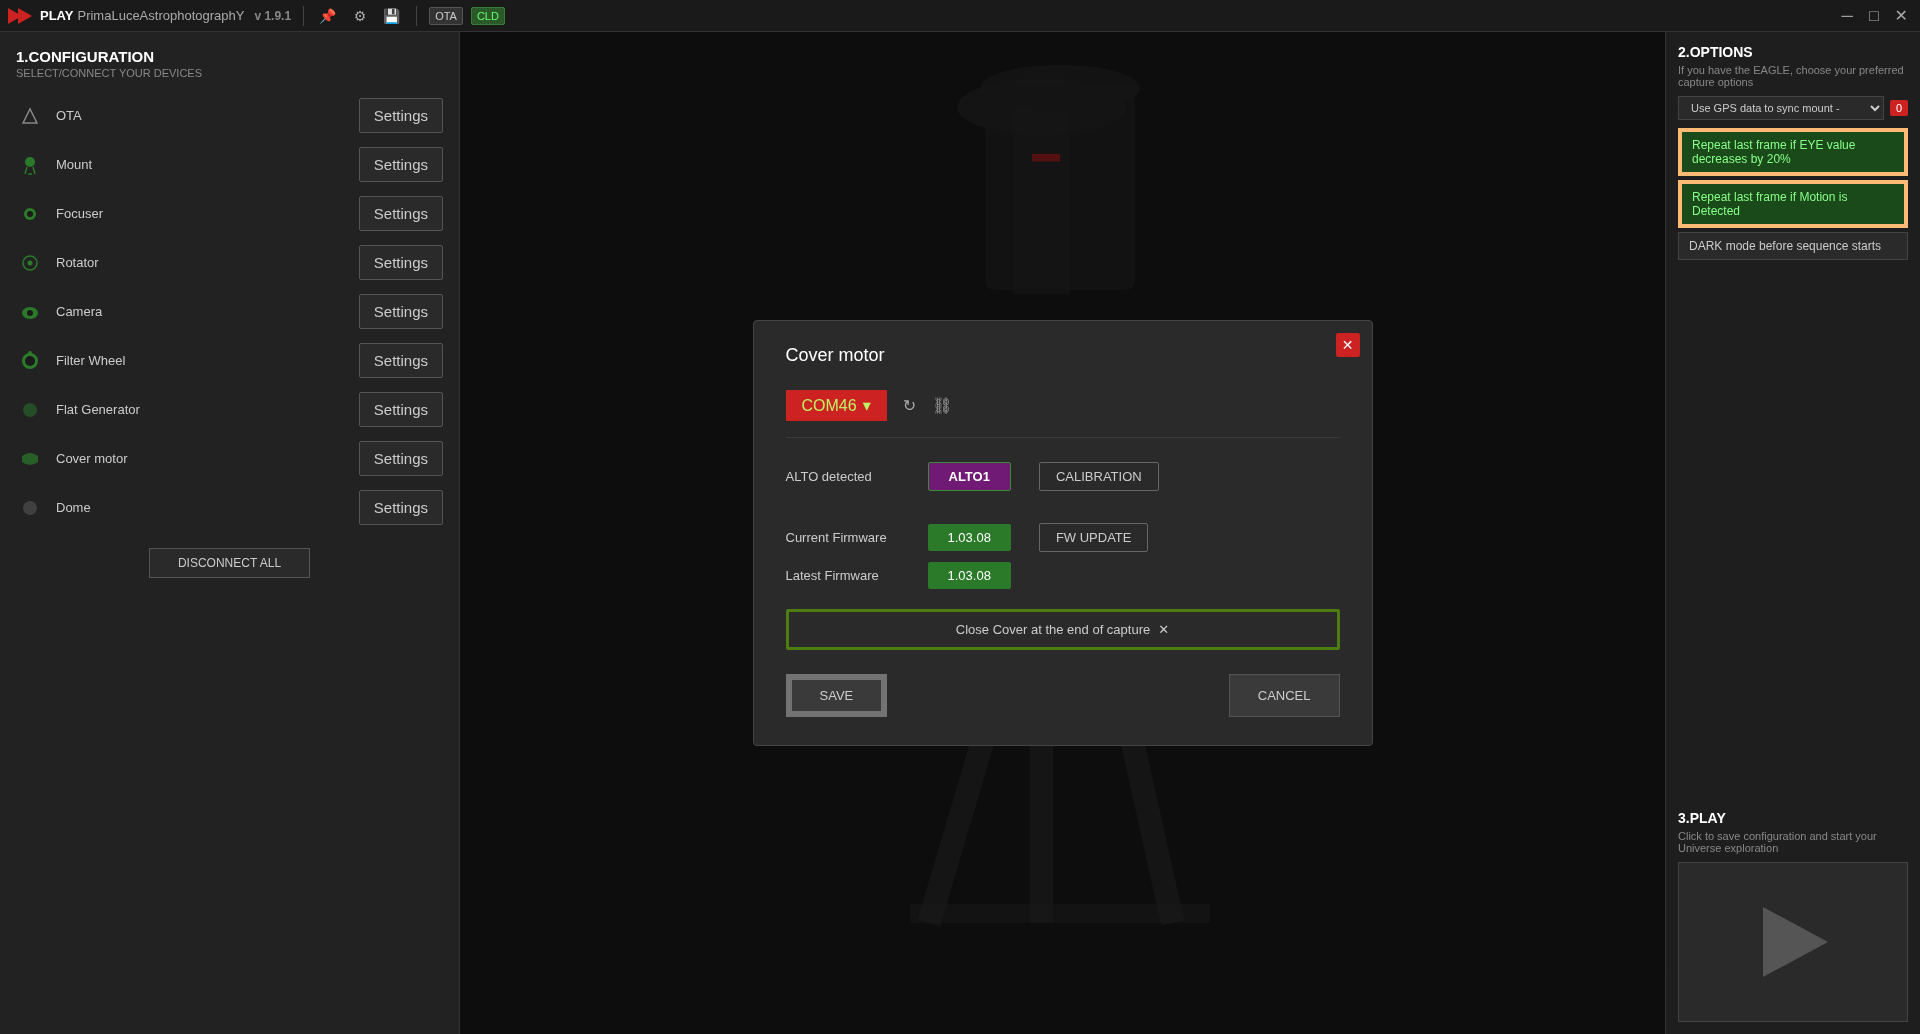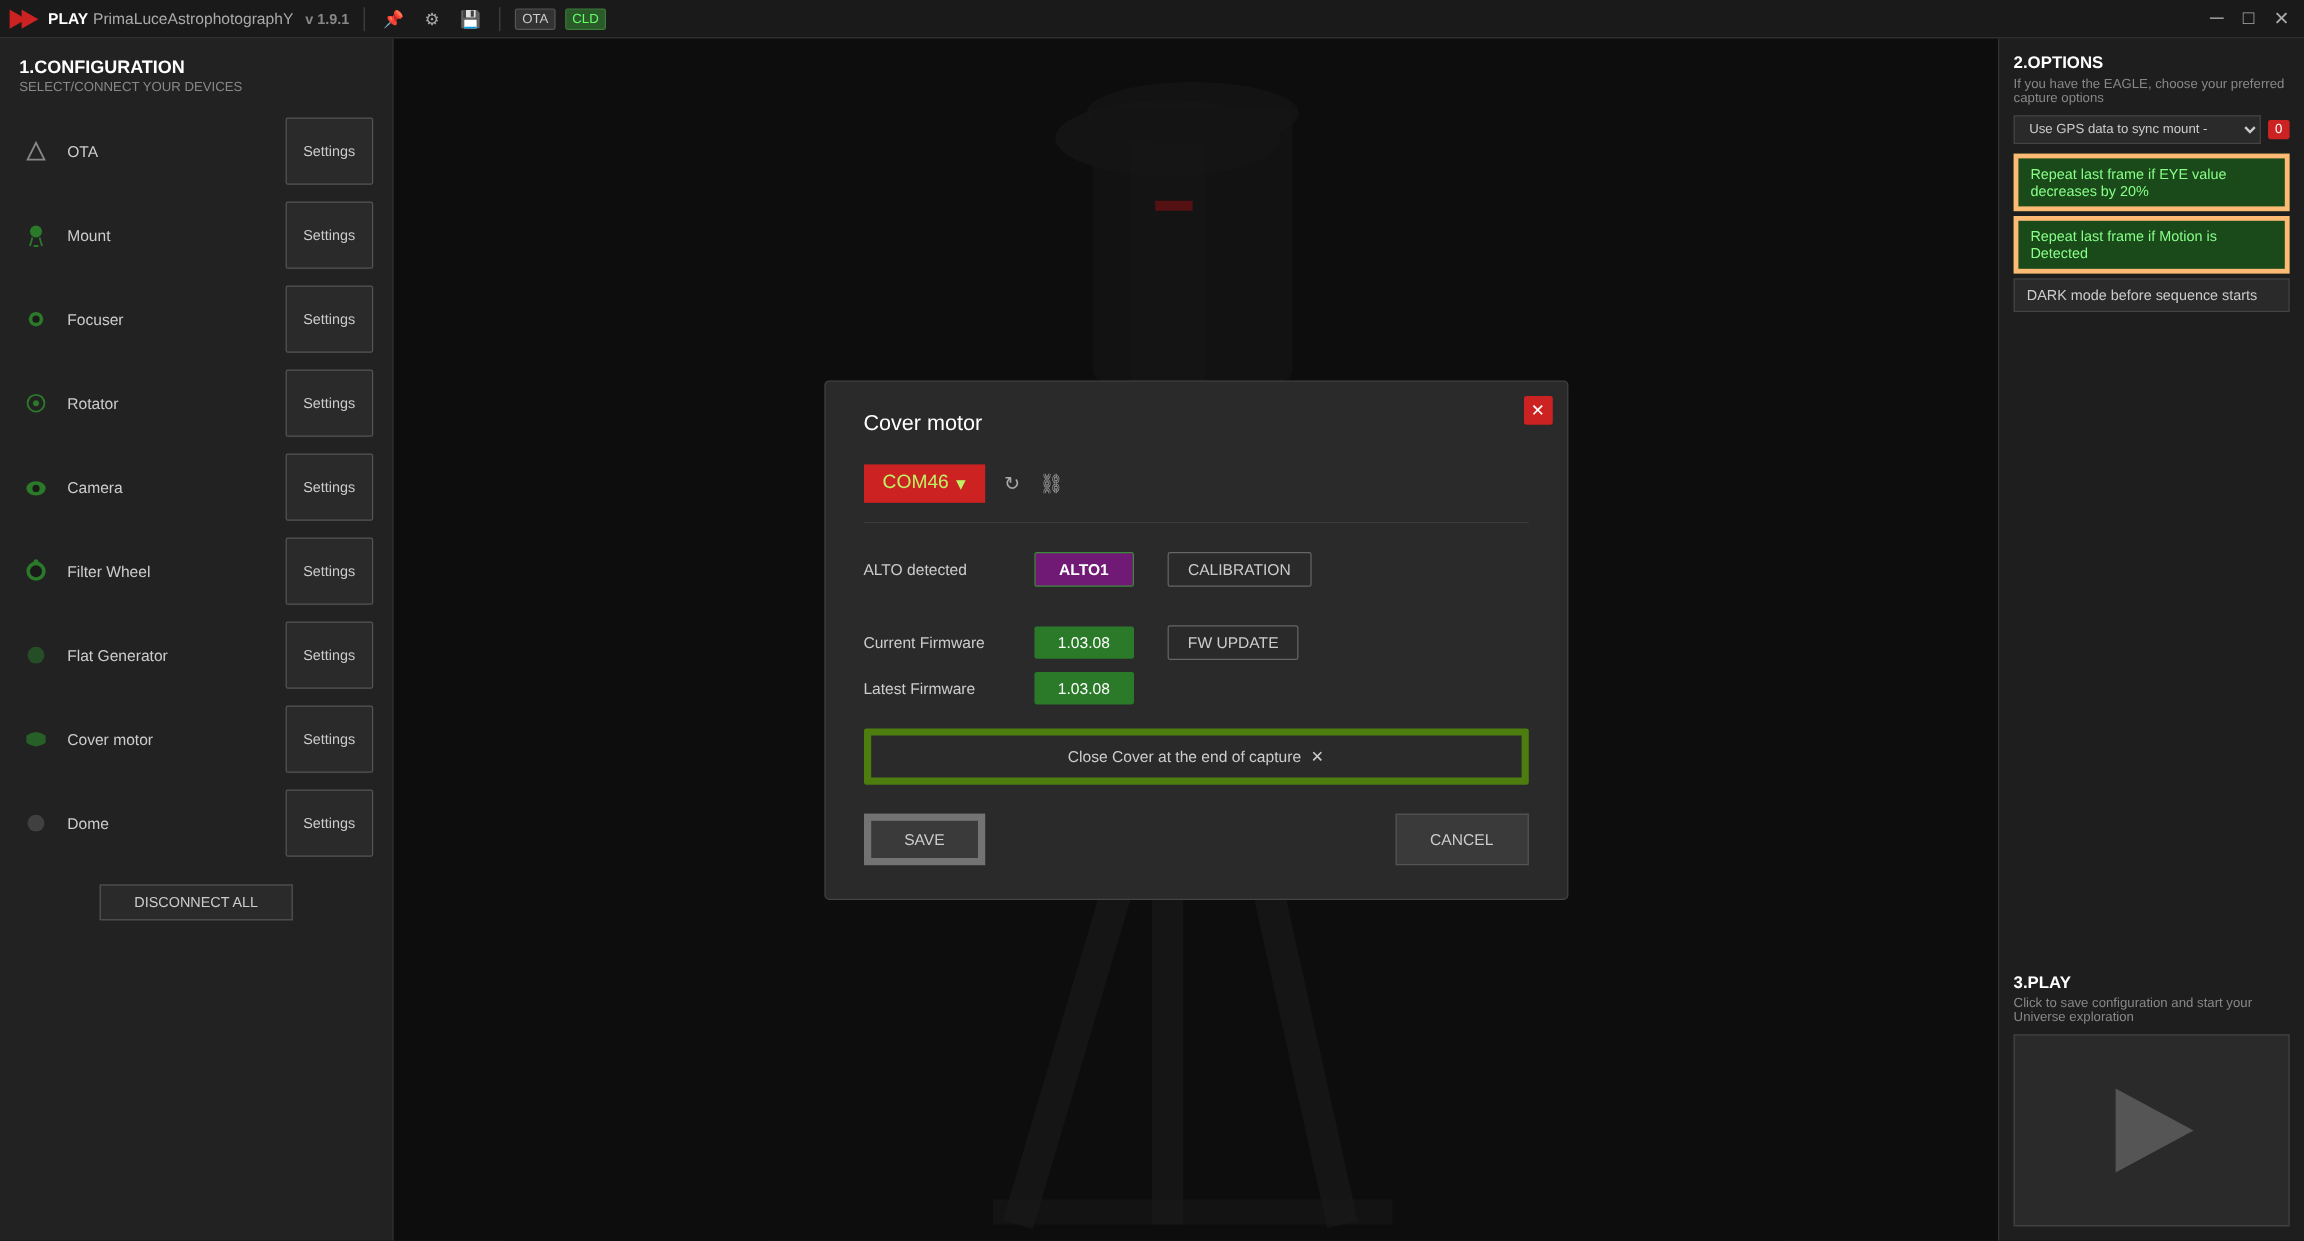--- a/index.html
+++ b/index.html
@@ -87,21 +87,21 @@
     }
 
     
     .main-layout {
       display: flex;
       height: calc(1034px - 32px);
     }
 
     
     .sidebar {
-      width: 328px;
+      width: 460px;
       background: #222;
       border-right: 1px solid #333;
       display: flex;
       flex-direction: column;
       padding: 12px 0;
       overflow-y: auto;
     }
     .section-title {
       color: #fff;
       font-size: 15px;
@@ -129,23 +129,23 @@
     }
     .device-name {
       flex: 1;
       color: #ccc;
       font-size: 13px;
     }
     .settings-btn {
       background: #2a2a2a;
       border: 1px solid #555;
       color: #ccc;
-      padding: 20px 14px;
-      cursor: pointer;
-      font-size: 12px;
+      padding: 8px 14px;
+      cursor: pointer;
+      font-size: 15px;
       border-radius: 2px;
     }
     .disconnect-btn {
       margin: 16px auto 0;
       display: block;
       background: #2a2a2a;
       border: 1px solid #555;
       color: #ccc;
       padding: 7px 28px;
       cursor: pointer;
@@ -292,21 +292,21 @@
       width: 16px; height: 16px;
       background: #fff;
       border-radius: 50%;
     }
 
     .close-cover-row {
       margin-bottom: 24px;
     }
     .close-cover-btn {
       background: transparent;
-      border: 6px solid #4d7c0f;
+      border: 3px solid #4d7c0f;
       color: #ccc;
       padding: 10px 24px;
       font-size: 13px;
       cursor: pointer;
       border-radius: 2px;
       display: flex;
       align-items: center;
       gap: 8px;
       width: 100%;
       justify-content: center;

